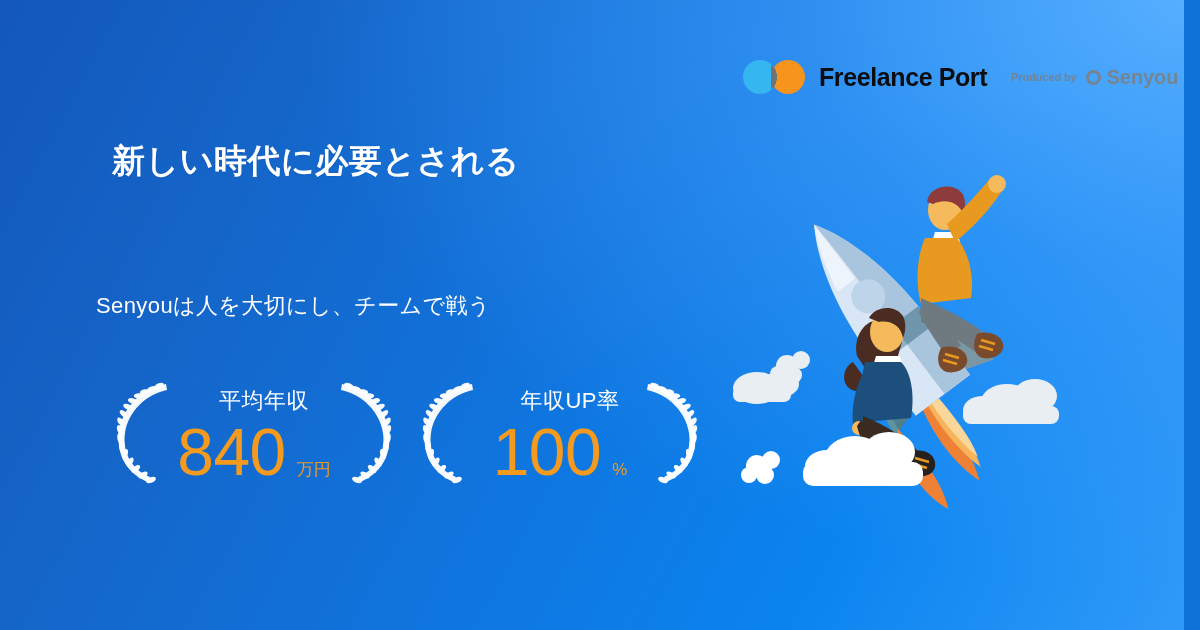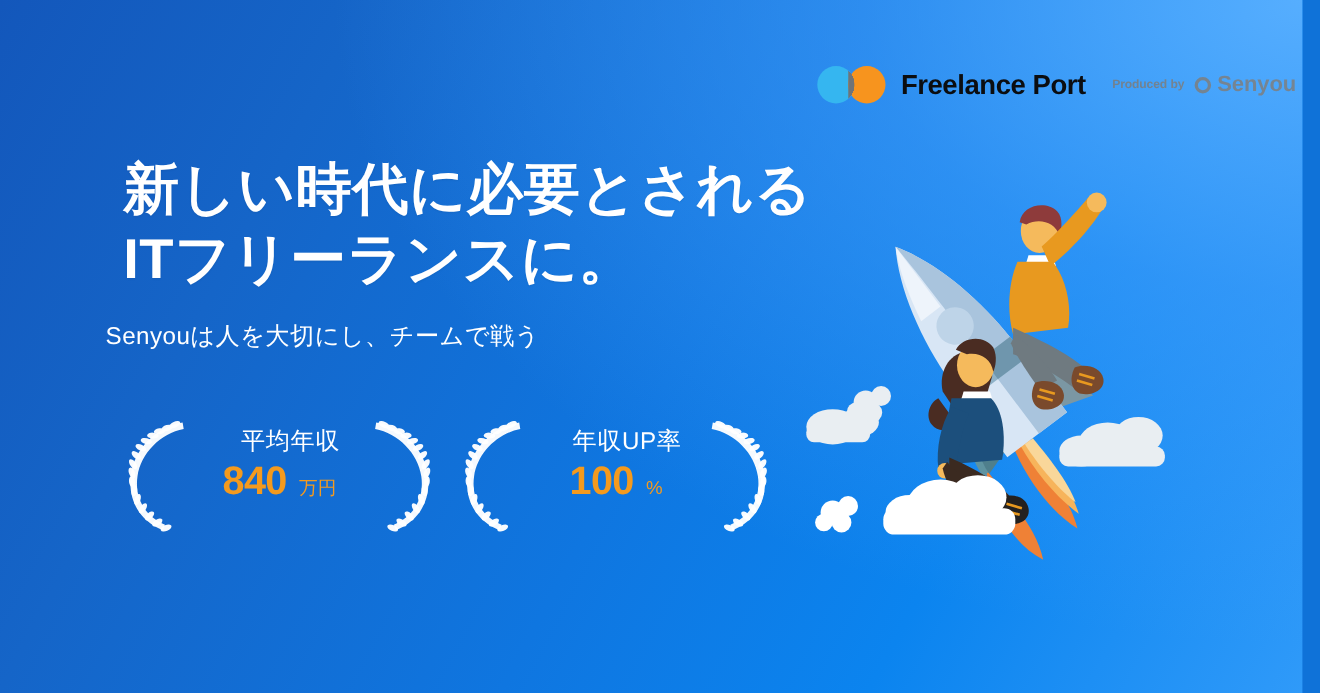--- a/index.html
+++ b/index.html
@@ -52,21 +52,21 @@
   }
   .senyou-name {
     font-size:20px; font-weight:bold; color:#9a6a3c;
     letter-spacing:-0.1px; white-space:nowrap;
   }
 
   
   .headline {
     position:absolute; left:112px; top:140px;
     color:#ffffff; font-weight:bold;
-    font-size:51px; line-height:1.25;
+    font-size:33px; line-height:1.25;
     letter-spacing:0.5px;
     text-shadow:0 1px 2px rgba(0,0,0,0.07);
   }
   .headline .l2 { display:block; }
 
   .subhead {
     position:absolute; left:96px; top:291px;
     color:#ffffff; font-size:22px; letter-spacing:0.4px;
     font-weight:400;
   }
@@ -82,21 +82,21 @@
     display:flex; flex-direction:column; align-items:center; justify-content:flex-start;
     padding-top:8px;
   }
   .stat-label {
     color:#ffffff; font-size:22px; letter-spacing:0.5px; white-space:nowrap;margin-left:20px;
   }
   .stat-value-row {
     display:flex; align-items:baseline; margin-top:3px; white-space:nowrap;
   }
   .stat-number {
-    color:#f49a1e; font-size:36px; font-weight:bold; line-height:1; letter-spacing:-0.5px;
+    color:#f49a1e; font-size:66px; font-weight:normal; line-height:1; letter-spacing:-0.5px;
   }
   .stat-unit {
     color:#f49a1e; font-size:17px; margin-left:11px; font-weight:400;
   }
 
   
   .illus { position:absolute; left:735px; top:170px; width:360px; height:330px; }
   .illus svg { display:block; width:100%; height:100%; overflow:visible; }
 </style>
 </head>
@@ -113,21 +113,20 @@
     <div class="brand-name">Freelance Port</div>
     <div class="produced">
       <div class="produced-label">Produced by</div>
       <div class="senyou-mark"></div>
       <div class="senyou-name">Senyou</div>
     </div>
   </div>
 
   <h1 class="headline">
     <span class="l1">新しい時代に必要とされる</span>
-    <span class="l2">ITフリーランスに。</span>
   </h1>
 
   <div class="subhead">Senyouは人を大切にし、チームで戦う</div>
 
   <div class="stats">
 
     <div class="stat">
       <svg class="wreath left" viewBox="0 0 58 108">
         <g fill="#ffffff">
           <path d="M54 6 C30 10, 10 30, 7 54 C4 78, 16 96, 36 104 L38 99 C21 92, 10 76, 13 55 C16 34, 34 16, 55 12 Z" opacity="0.96"></path>

